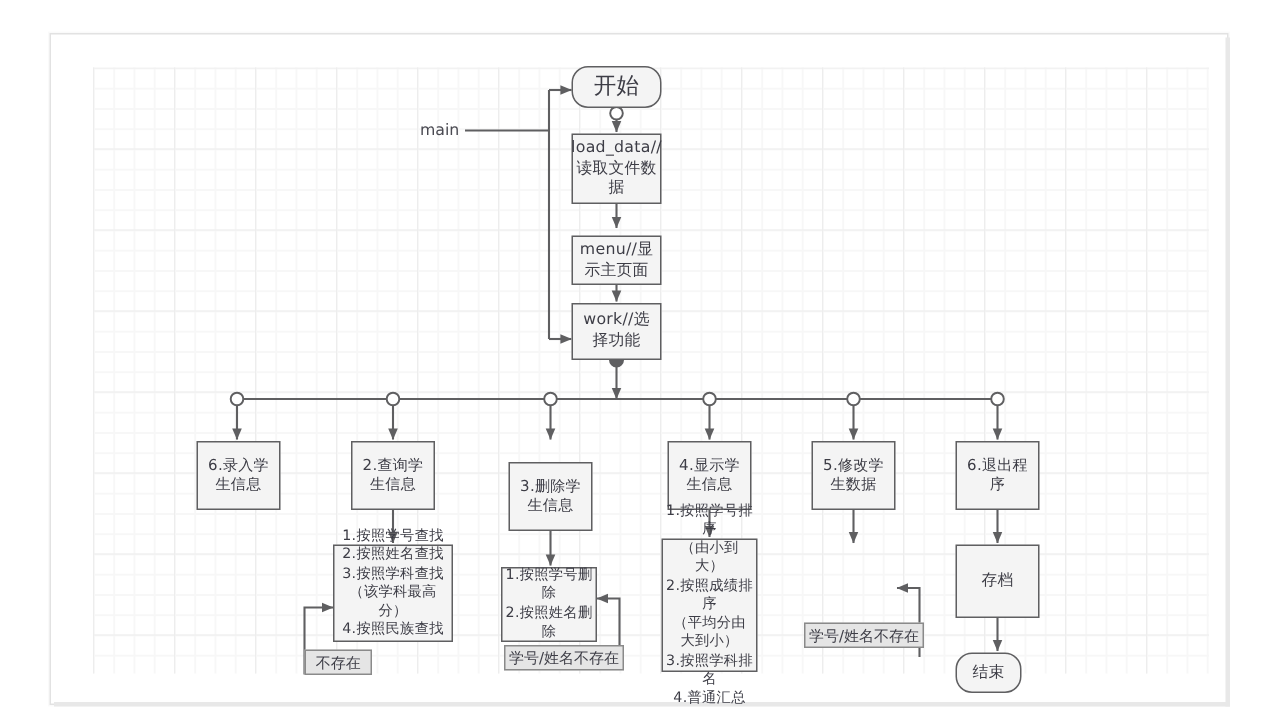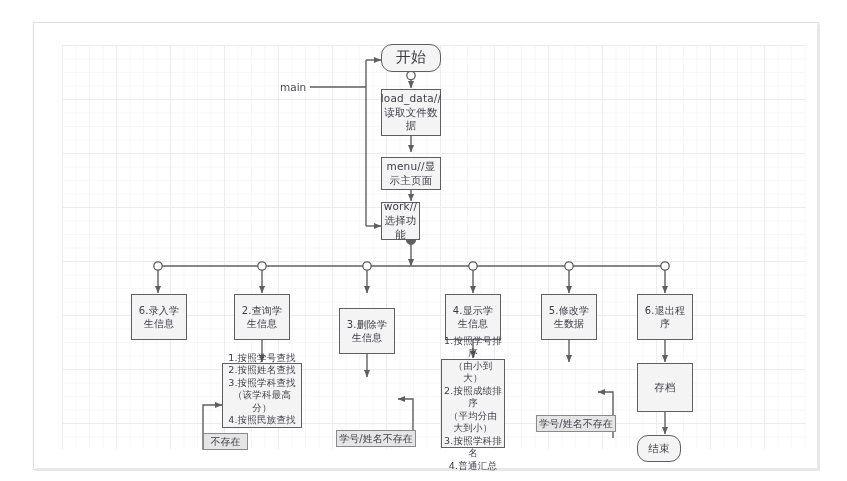--- a/index.html
+++ b/index.html
@@ -150,21 +150,21 @@
 
   <div class="node" style="left:381px;top:89px;width:60px;height:47px;font-size:10.5px;">
     <span class="txt">load_data//
 读取文件数据</span>
   </div>
 
   <div class="node" style="left:381px;top:157px;width:60px;height:33px;font-size:10.5px;">
     <span class="txt">menu//显示主页面</span>
   </div>
 
-  <div class="node" style="left:381px;top:202px;width:39px;height:38px;font-size:10.5px;">
+  <div class="node" style="left:381px;top:202px;width:60px;height:38px;font-size:10.5px;">
     <span class="txt">work//选择功能</span>
   </div>
 
   <div class="node" style="left:131px;top:294px;width:56px;height:46px;font-size:10px;">
     <span class="txt">6.录入学生信息</span>
   </div>
 
   <div class="node" style="left:234px;top:294px;width:56px;height:46px;font-size:10px;">
     <span class="txt">2.查询学生信息</span>
   </div>
@@ -186,20 +186,24 @@
   </div>
 
   <div class="node" style="left:222px;top:363px;width:80px;height:65px;font-size:9.5px;align-items:flex-end;">
     <span class="txt">1.按照学号查找
 2.按照姓名查找
 3.按照学科查找
 （该学科最高分）
 4.按照民族查找</span>
   </div>
 
+  <div class="node" style="left:334px;top:378px;width:64px;height:50px;font-size:9.5px;">
+    <span class="txt">1.按照学号删除
+2.按照姓名删除</span>
+  </div>
 
   <div class="node" style="left:441px;top:359px;width:64px;height:89px;font-size:9.5px;">
     <span class="txt">1.按照学号排序
 （由小到大）
 2.按照成绩排序
 （平均分由大到小）
 3.按照学科排名
 4.普通汇总</span>
   </div>
 

